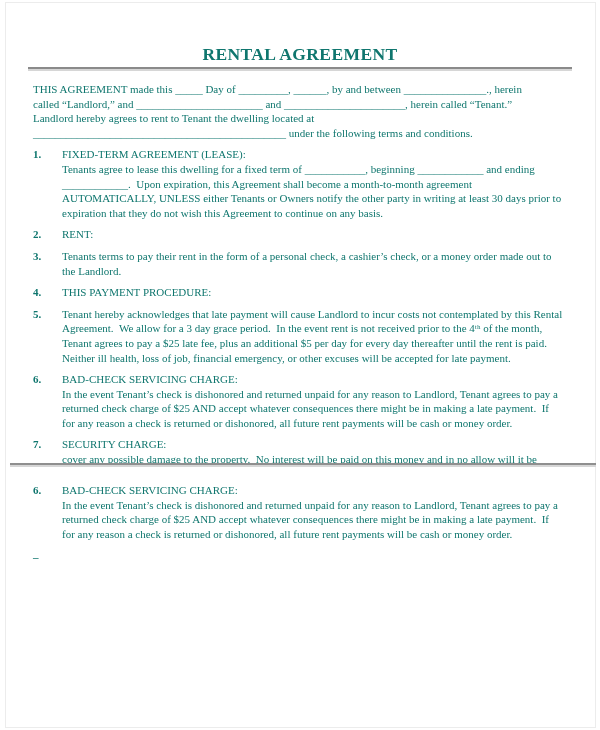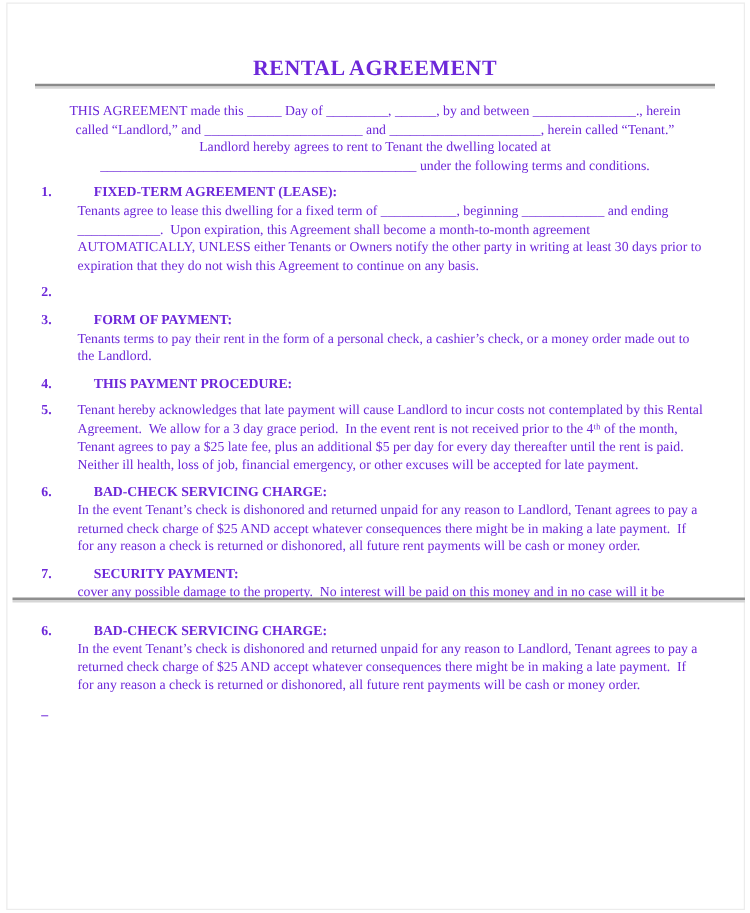--- a/index.html
+++ b/index.html
@@ -7,21 +7,21 @@
     padding: 0;
     background: #ffffff;
   }
   .page {
     position: relative;
     width: 600px;
     height: 730px;
     background: #ffffff;
     overflow: hidden;
     font-family: "Liberation Serif", "DejaVu Serif", serif;
-    color: #6d28d9;
+    color: #0f766e;
   }
   .page-edge {
     position: absolute;
     left: 5px;
     right: 4px;
     top: 2px;
     bottom: 2px;
     border: 1px solid #ececec;
     pointer-events: none;
   }
@@ -43,43 +43,41 @@
     box-shadow: 0 2px 0 #d6d6d6;
     margin: 3px -5px 0 -5px;
   }
   .body-text {
     font-size: 11px;
     line-height: 14.6px;
     white-space: pre;
   }
   .intro {
     margin-top: 13px;
-    text-align: center;
   }
   .section {
     display: flex;
     margin-top: 7px;
   }
   .sec-num {
     flex: none;
     width: 29px;
     font-weight: bold;
     font-size: 11px;
     line-height: 14.6px;
   }
   .sec-main {
     flex: 1;
     min-width: 0;
   }
   .sec-head {
-    font-weight: bold;
+    font-weight: normal;
     font-size: 11px;
     line-height: 14.6px;
     white-space: pre;
-    margin-left: 13px;
   }
   .clipped-line {
     height: 11px;
     overflow: hidden;
   }
   .break-rule {
     height: 2px;
     background: #8f8f8f;
     box-shadow: 0 2px 0 #d6d6d6;
     margin: 0 -29px 0 -23px;
@@ -116,27 +114,27 @@
         <div class="body-text">Tenants agree to lease this dwelling for a fixed term of ___________, beginning ____________ and ending
 ____________.  Upon expiration, this Agreement shall become a month-to-month agreement
 AUTOMATICALLY, UNLESS either Tenants or Owners notify the other party in writing at least 30 days prior to
 expiration that they do not wish this Agreement to continue on any basis.</div>
       </div>
     </div>
 
     <div class="section">
       <div class="sec-num">2.</div>
       <div class="sec-main">
+        <div class="sec-head">RENT:</div>
       </div>
     </div>
 
     <div class="section">
       <div class="sec-num">3.</div>
       <div class="sec-main">
-        <div class="sec-head">FORM OF PAYMENT:</div>
         <div class="body-text">Tenants terms to pay their rent in the form of a personal check, a cashier’s check, or a money order made out to
 the Landlord.</div>
       </div>
     </div>
 
     <div class="section">
       <div class="sec-num">4.</div>
       <div class="sec-main">
         <div class="sec-head">THIS PAYMENT PROCEDURE:</div>
       </div>
@@ -158,23 +156,23 @@
         <div class="sec-head">BAD-CHECK SERVICING CHARGE:</div>
         <div class="body-text">In the event Tenant’s check is dishonored and returned unpaid for any reason to Landlord, Tenant agrees to pay a
 returned check charge of $25 AND accept whatever consequences there might be in making a late payment.  If
 for any reason a check is returned or dishonored, all future rent payments will be cash or money order.</div>
       </div>
     </div>
 
     <div class="section">
       <div class="sec-num">7.</div>
       <div class="sec-main">
-        <div class="sec-head">SECURITY PAYMENT:</div>
+        <div class="sec-head">SECURITY CHARGE:</div>
         <div class="clipped-line">
-          <div class="body-text">cover any possible damage to the property.  No interest will be paid on this money and in no case will it be</div>
+          <div class="body-text">cover any possible damage to the property.  No interest will be paid on this money and in no allow will it be</div>
         </div>
       </div>
     </div>
 
     <div class="break-rule"></div>
 
     <div class="section repeated-section">
       <div class="sec-num">6.</div>
       <div class="sec-main">
         <div class="sec-head">BAD-CHECK SERVICING CHARGE:</div>

